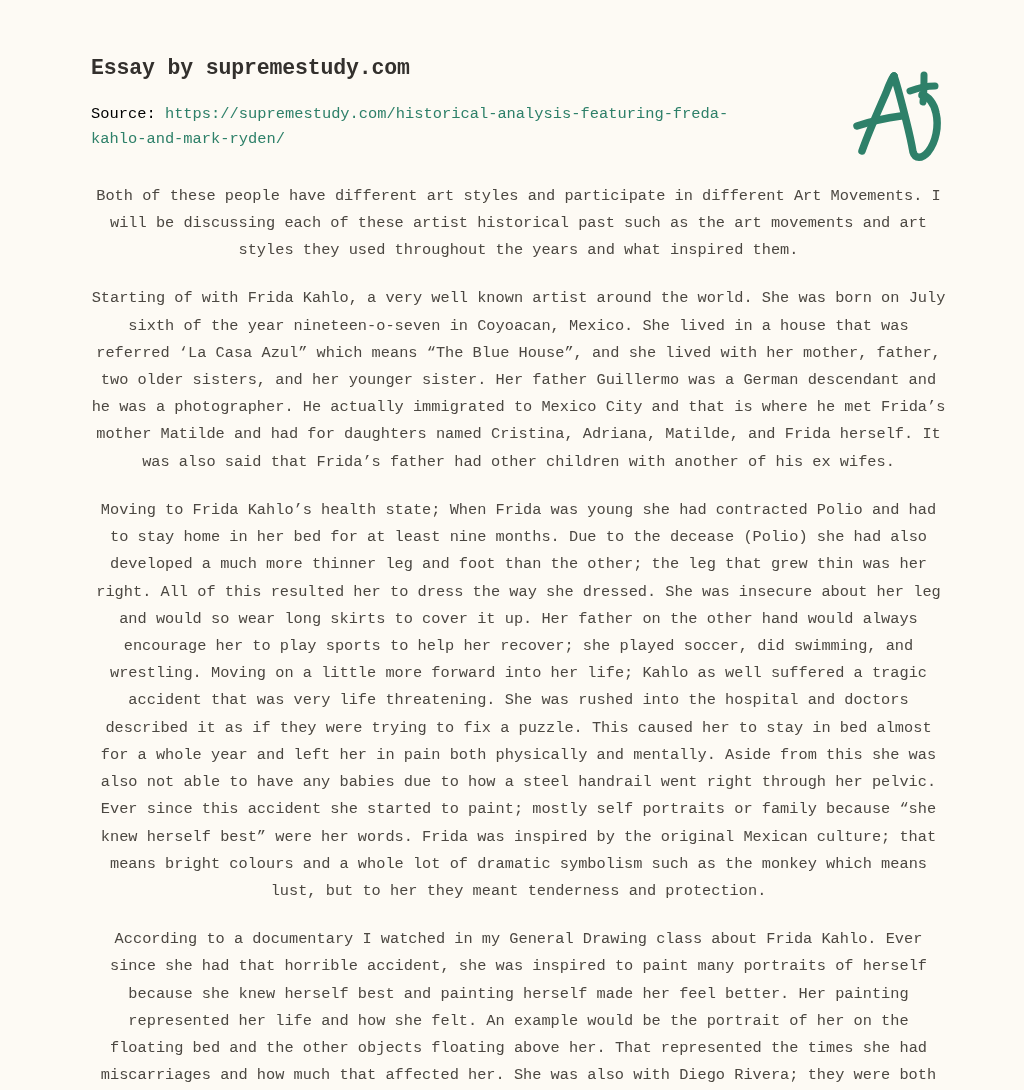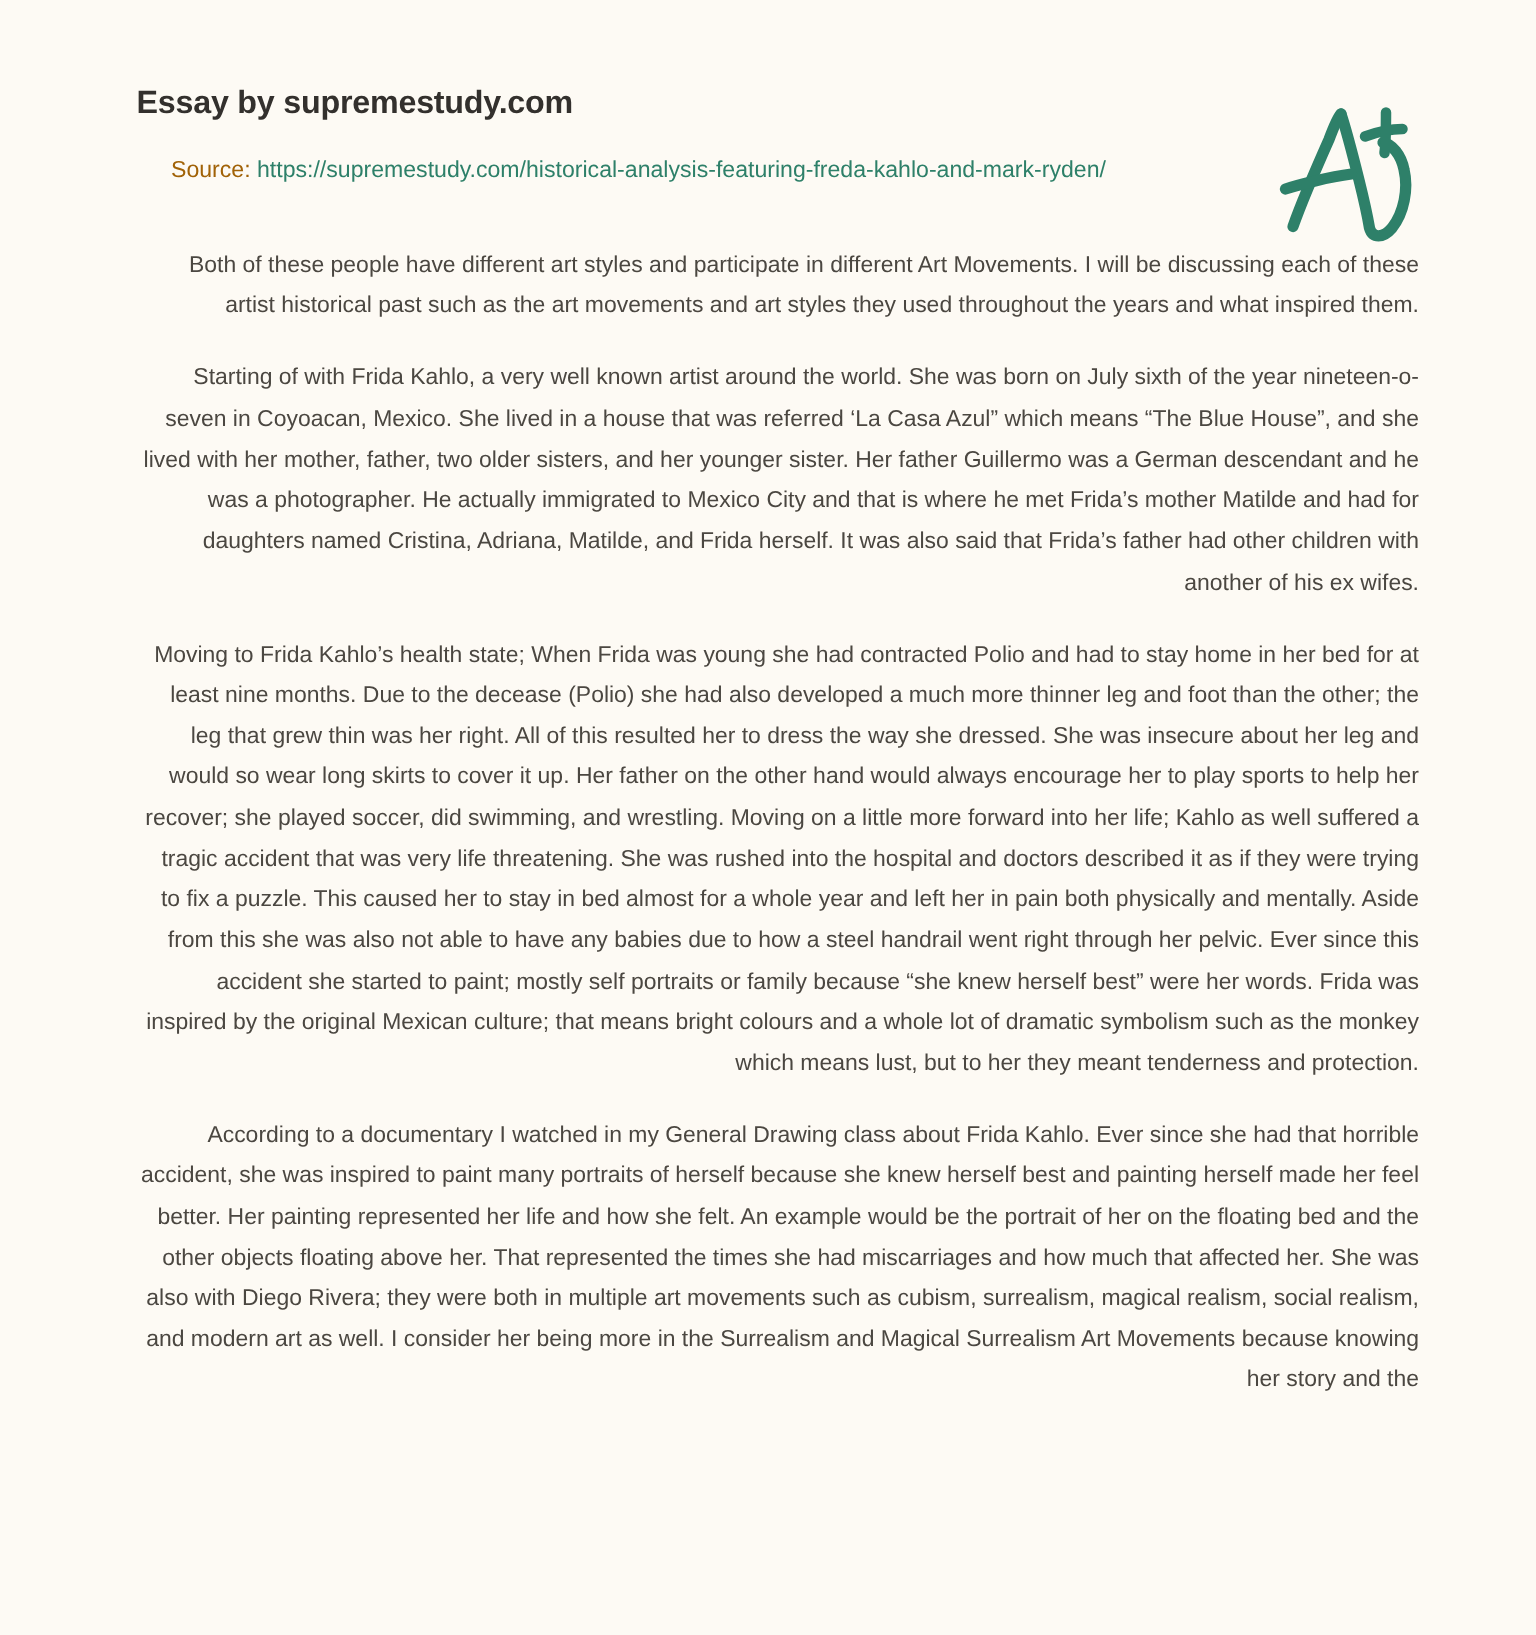--- a/index.html
+++ b/index.html
@@ -13,20 +13,21 @@
     font-family: "Liberation Sans", sans-serif;
     color: #3b3733;
     overflow: hidden;
   }
 
   .page {
     position: relative;
     width: 1024px;
     height: 1090px;
     box-sizing: border-box;
+    font-family: Liberation Mono, monospace;
   }
 
   
   .header {
     position: relative;
     padding: 56px 78px 0 91px;
     min-height: 132px;
     box-sizing: border-box;
   }
 
@@ -42,22 +43,21 @@
   .source-line {
     font-size: 15.4px;
     line-height: 1.62;
     color: #8d8880;
     max-width: 660px;
     margin: 0;
     word-break: break-word;
   }
 
   .source-label {
-    color: #a16207;
-    margin-left: 23px;
+    color: #000000;
   }
 
   .source-link {
     color: #2e8069;
     text-decoration: none;
     text-align: right;
   }
 
   
   .logo {
@@ -88,21 +88,21 @@
   .article-body {
     margin-top: 31px;
   }
 
   .article-body p {
     font-size: 15.3px;
     line-height: 1.78;
     color: #4b4741;
     margin: 0 0 21px 0;
     max-width: 858px;
-    text-align: right;
+    text-align: center;
   }
 
   .article-body p:last-child {
     margin-bottom: 0;
   }
 </style>
 </head>
 <body>
 
 <div class="page">

